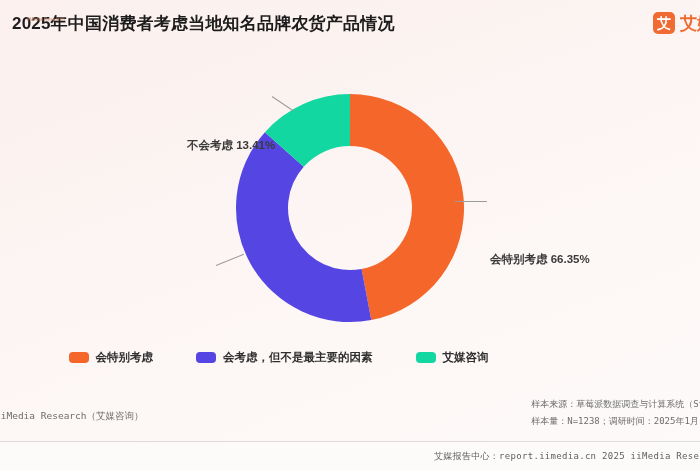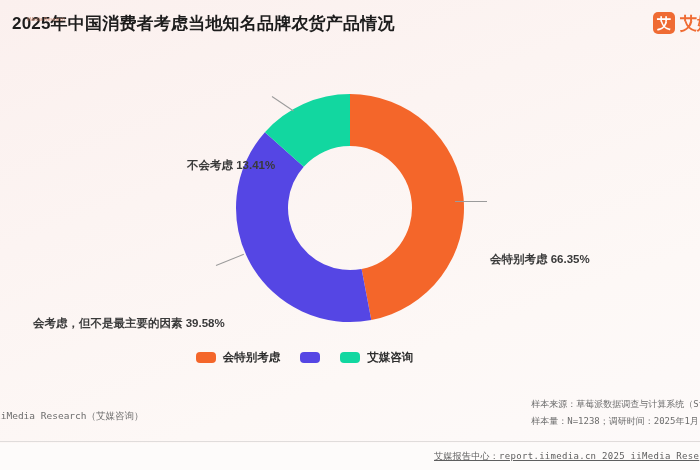--- a/index.html
+++ b/index.html
@@ -100,41 +100,40 @@
   }
 
   
   .callout {
     position: absolute;
     font-size: 11.5px;
     color: #3a3a3a;
     white-space: nowrap;
     font-weight: bold;
   }
-  .callout-top   { left: 187px; top: 100px; }
+  .callout-top   { left: 187px; top: 80px; }
   .callout-right { left: 490px; top: 194px; }
   .callout-left  { left: 33px;  top: 258px; }
 
   .leader {
     position: absolute;
     height: 1px;
     background: #9b9b9b;
   }
 
   
   .legend {
     position: absolute;
     left: 0;
     top: 350px;
     width: 557px;
     display: flex;
     justify-content: center;
     align-items: center;
-    gap: 20px;
-    margin-left: 26px;
+    gap: 43px;
   }
   .legend-item {
     display: flex;
     align-items: center;
     gap: 7px;
   }
   .legend-swatch {
     width: 20px;
     height: 11px;
     border-radius: 4px;
@@ -188,21 +187,20 @@
   }
   .bottom-text {
     position: absolute;
     left: 434px;
     top: 450px;
     font-size: 9px;
     color: #5e5e5e;
     white-space: nowrap;
     letter-spacing: 0.3px;
     font-family: "DejaVu Sans Mono", monospace;
-    text-decoration: underline;
   }
 </style>
 </head>
 <body>
 
 <div class="poster">
 
   <div class="title-bar">
     <div class="title-text">2025年中国消费者考虑当地知名品牌农货产品情况</div>
   </div>
@@ -224,30 +222,30 @@
           </g>
       </svg>
     </div>
 
     <div class="leader" style="left:272px; top:38px; width:26px; transform:rotate(34deg); transform-origin:left center;"></div>
     <div class="leader" style="left:455px; top:143px; width:32px;"></div>
     <div class="leader" style="left:216px; top:207px; width:30px; transform:rotate(-22deg); transform-origin:left center;"></div>
 
     <div class="callout callout-top">不会考虑 13.41%</div>
     <div class="callout callout-right">会特别考虑 66.35%</div>
-    <div class="callout callout-left">会考虑，但不是最主要的因素 39.58%</div>
   </div>
 
   <div class="legend" id="legend">
       <div class="legend-item">
         <div class="legend-swatch" style="background: rgb(244, 102, 42);"></div>
         <div class="legend-label">会特别考虑</div>
       </div>
       <div class="legend-item">
         <div class="legend-swatch" style="background: rgb(85, 70, 228);"></div>
+        <div class="legend-label">会考虑，但不是最主要的因素</div>
       </div>
       <div class="legend-item">
         <div class="legend-swatch" style="background: rgb(18, 215, 160);"></div>
         <div class="legend-label">艾媒咨询</div>
       </div>
     </div>
 
   <div class="foot-left">源：iiMedia Research（艾媒咨询）</div>
   <div class="foot-right">
     <div>样本来源：草莓派数据调查与计算系统（Strawberr</div>

